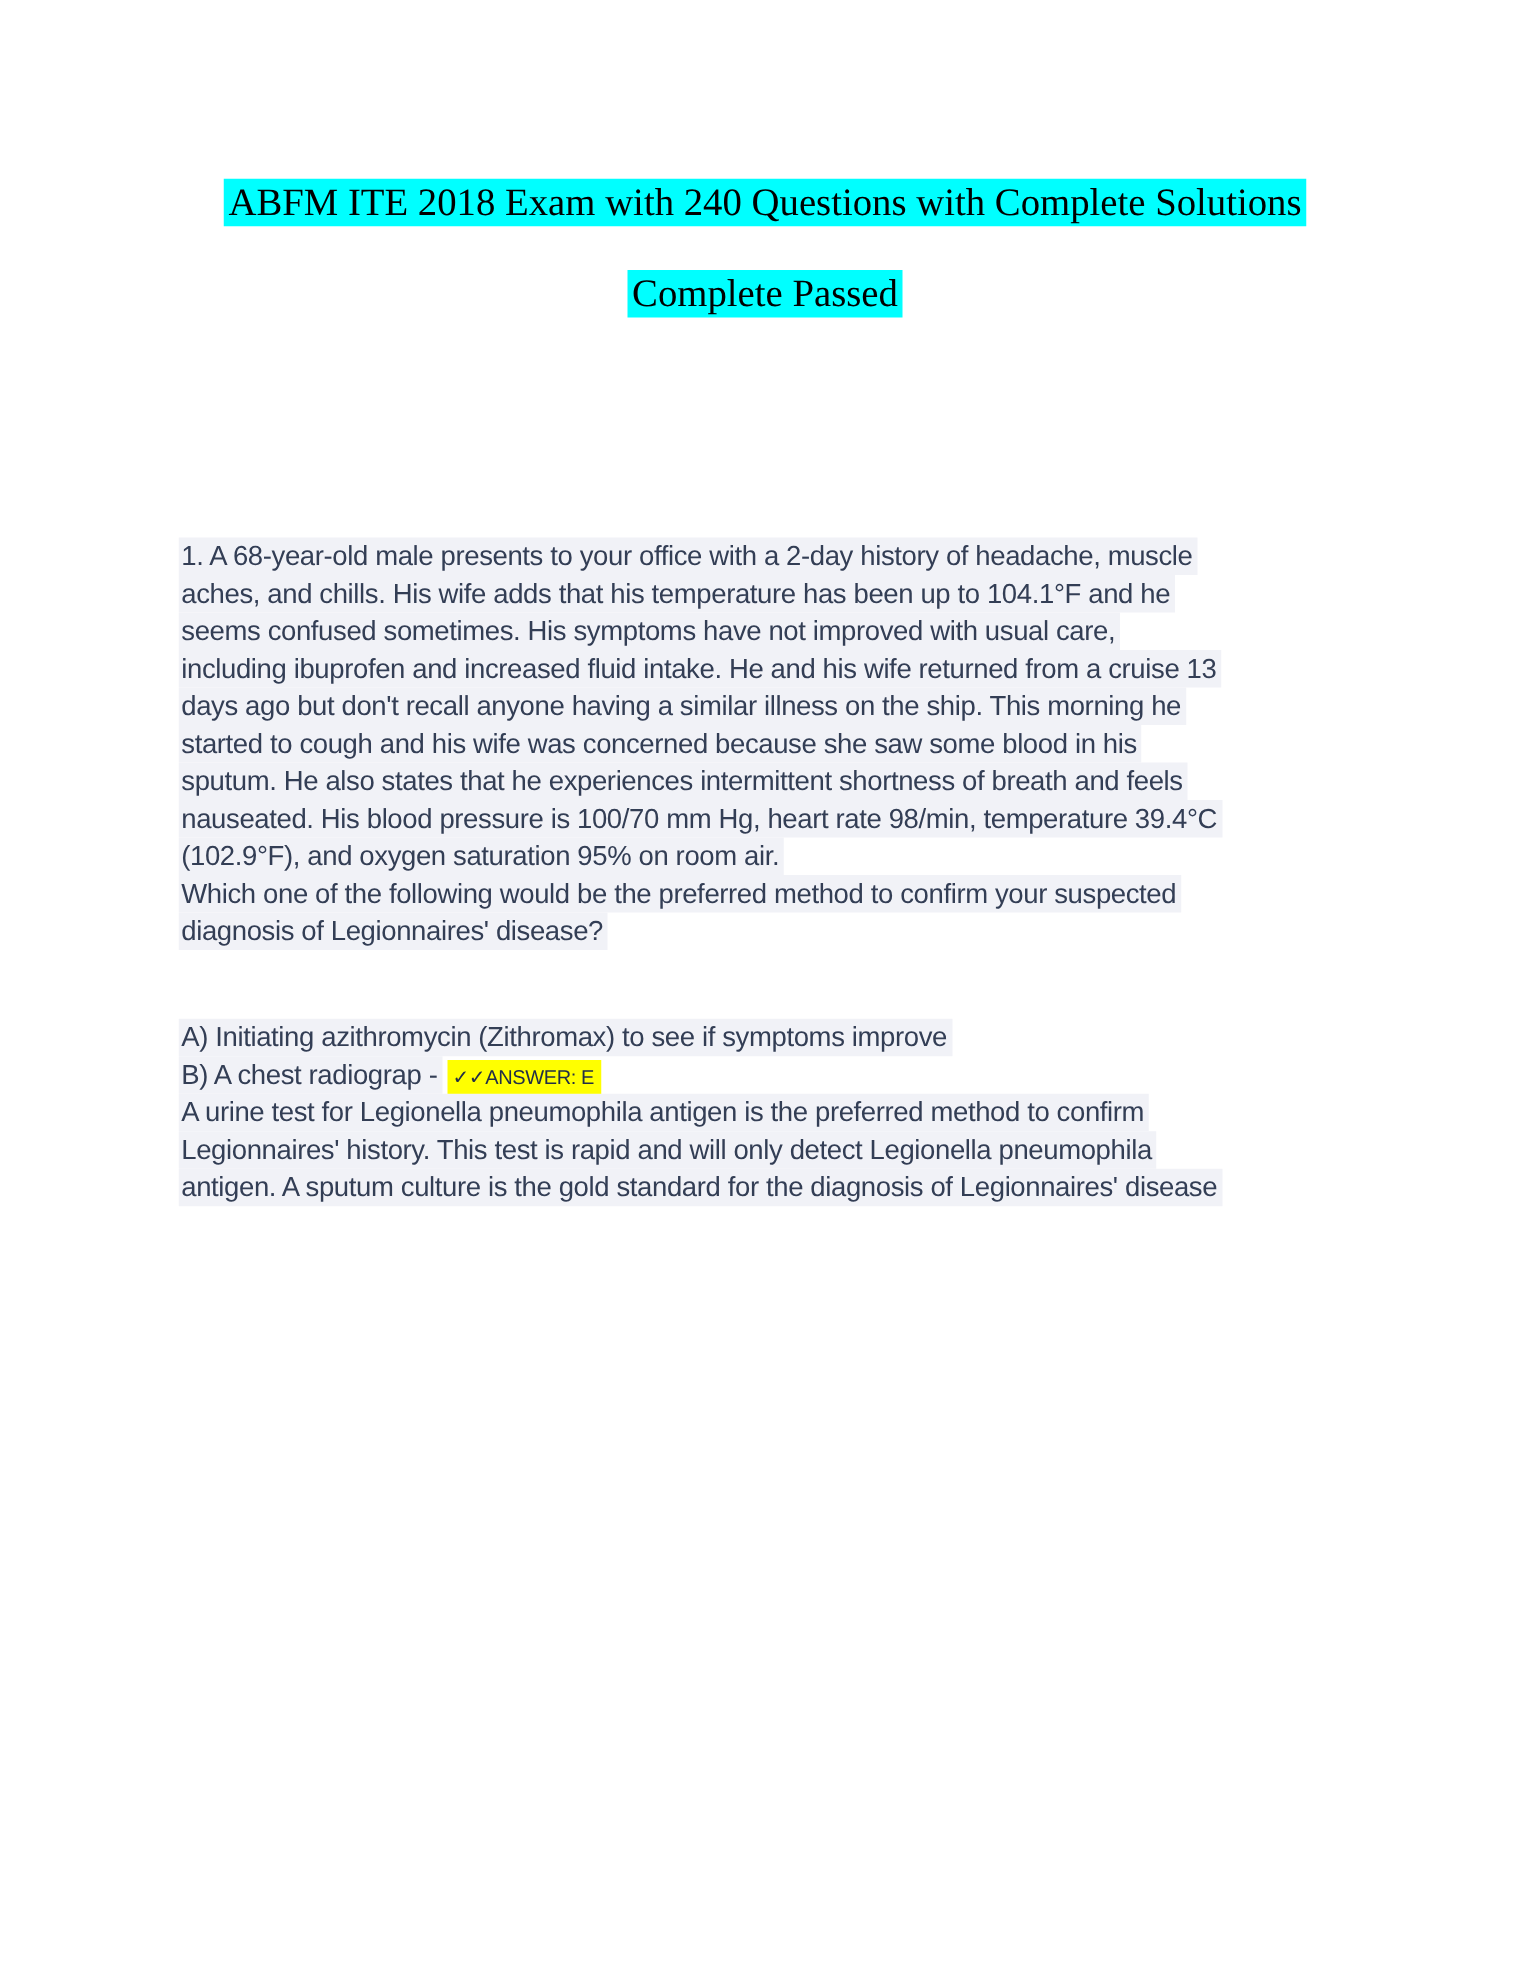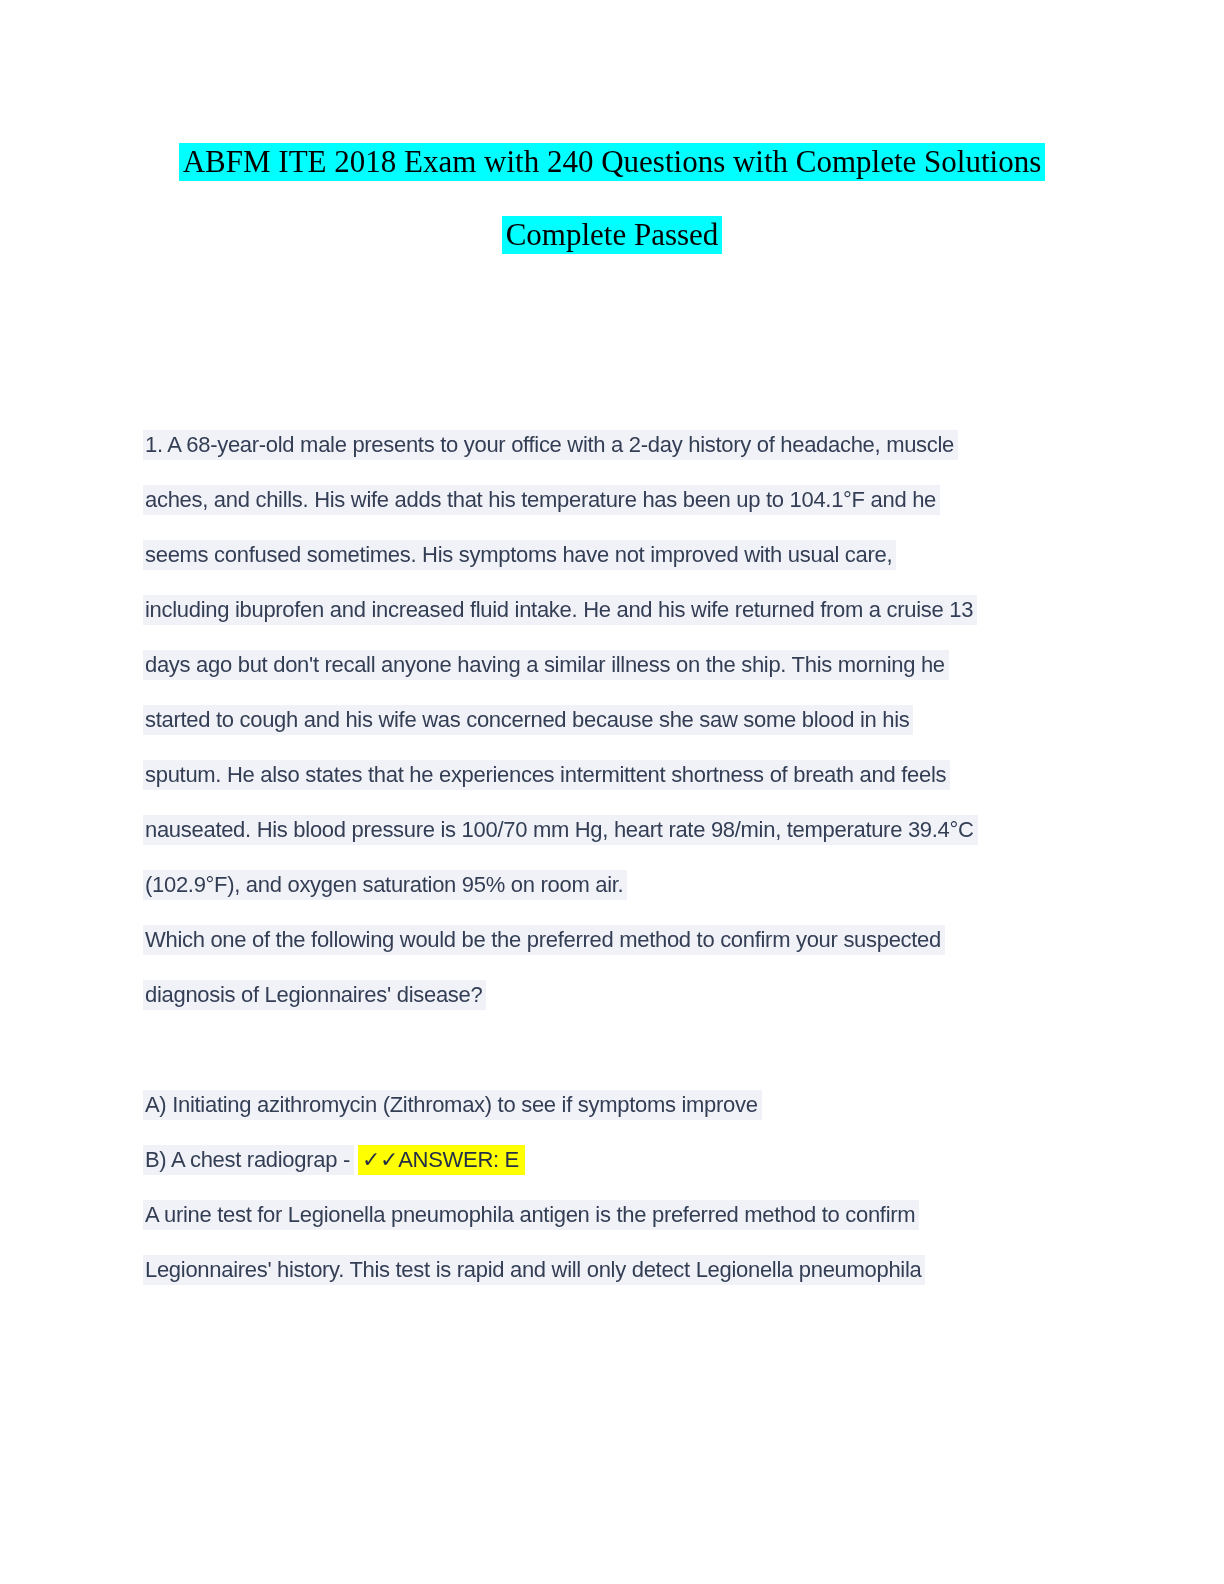--- a/index.html
+++ b/index.html
@@ -40,40 +40,39 @@
   }
   
   .body-block {
     position: absolute;
     top: 430px;
     left: 143px;
     width: 950px;
   }
   .line {
     height: 30px;
-    margin-bottom: 25px;
     white-space: nowrap;
   }
   .hl {
     display: inline-block;
     background: var(--line-hl, #f1f2f7);
     color: var(--body-text, #333e55);
     font-size: 22px;
     letter-spacing: -0.3px;
     line-height: 29px;
     padding: 0 4px 1px 2px;
   }
   .gap {
     height: 55px;
   }
   .answer-hl {
     display: inline-block;
     background: var(--answer-hl, #ffff00);
     color: #222f47;
-    font-size: 22px;
+    font-size: 16px;
     letter-spacing: -0.3px;
     line-height: 29px;
     padding: 0 6px 1px 4px;
     margin-left: 4px;
   }
 </style>
 </head>
 <body>
 
 <div class="page">
@@ -131,15 +130,18 @@
     <div class="line">
       <span class="hl">B) A chest radiograp -</span><span class="answer-hl">✓✓ANSWER: E</span>
     </div>
 
     <div class="line">
       <span class="hl">A urine test for Legionella pneumophila antigen is the preferred method to confirm</span>
     </div>
     <div class="line">
       <span class="hl">Legionnaires' history. This test is rapid and will only detect Legionella pneumophila</span>
     </div>
+    <div class="line">
+      <span class="hl">antigen. A sputum culture is the gold standard for the diagnosis of Legionnaires' disease</span>
+    </div>
 
   </div>
 </div>
 
 </body></html>

